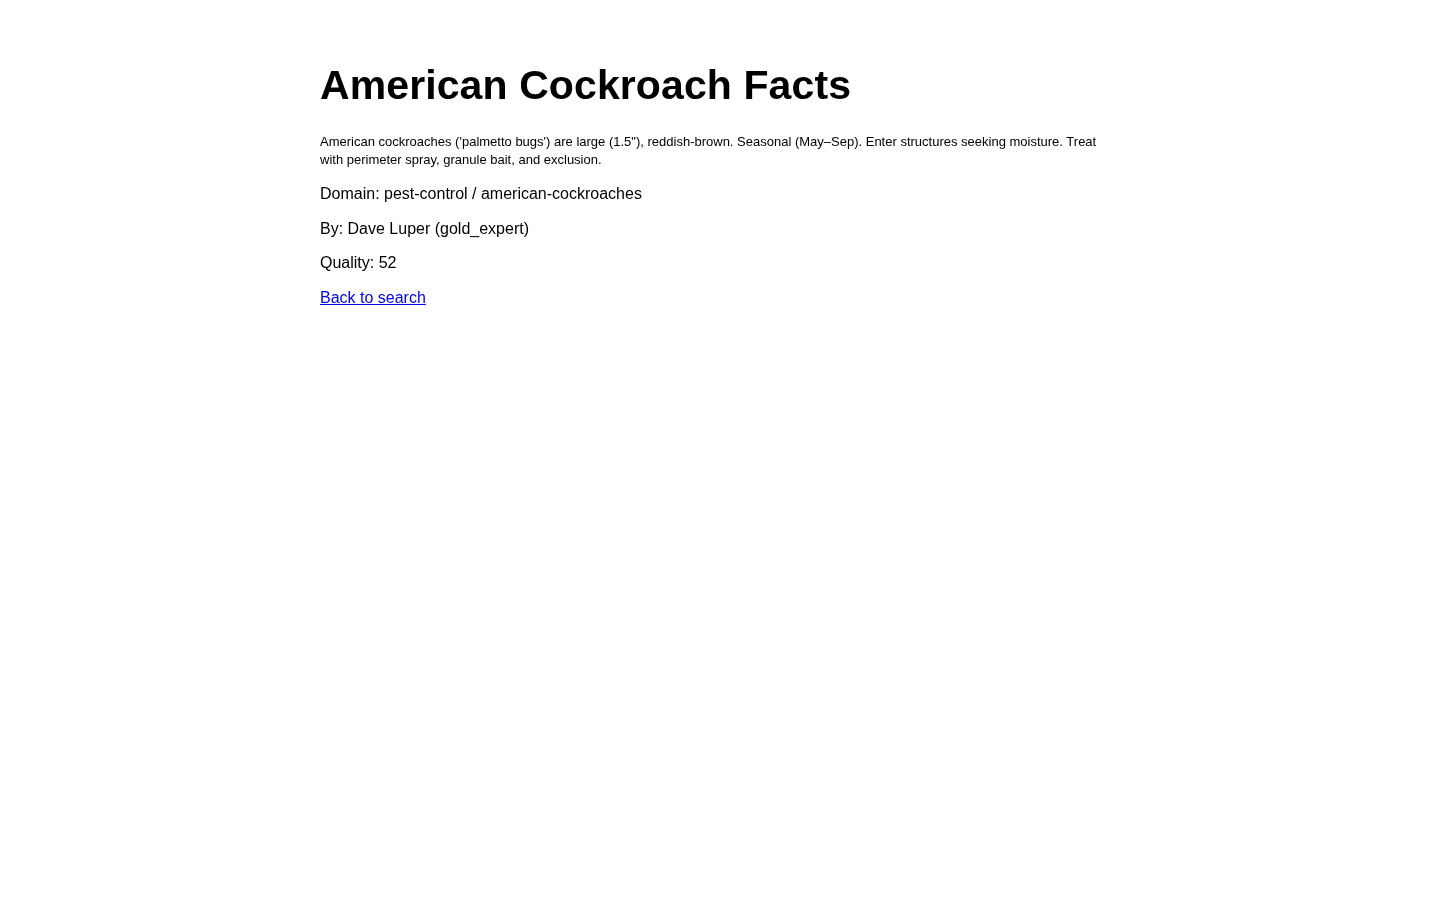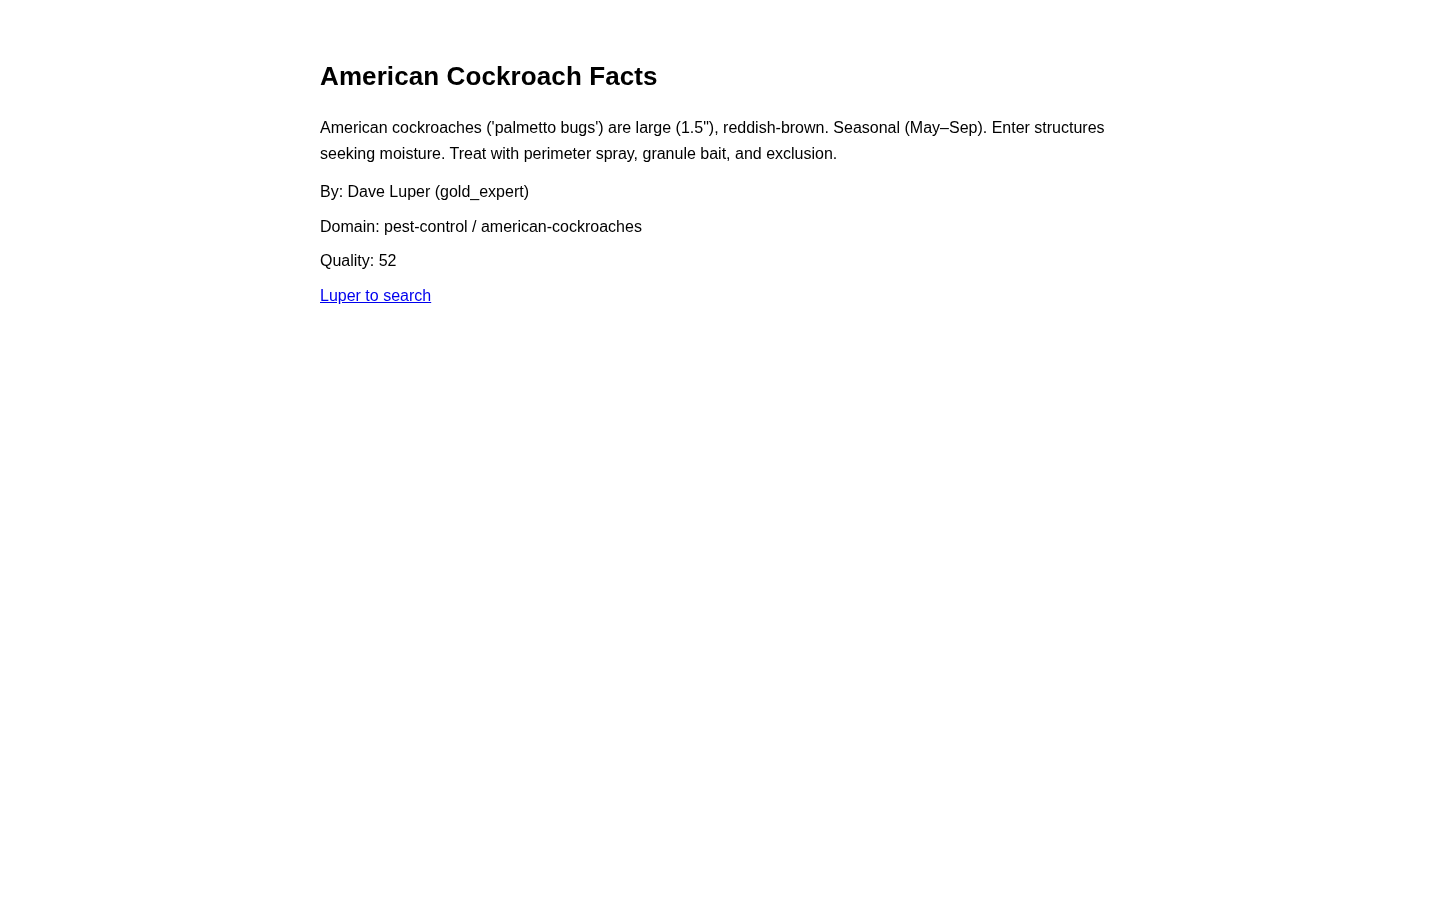--- a/index.html
+++ b/index.html
@@ -13,29 +13,29 @@
     height: 900px;
     font-family: "Liberation Sans", sans-serif;
     color: #000000;
     overflow: hidden;
   }
   .page {
     padding: 40px 320px;
     box-sizing: border-box;
   }
   .page-title {
-    font-size: 26px;
+    font-size: 41px;
     font-weight: bold;
     line-height: 1.2;
     margin: 21px 0 0 0;
     letter-spacing: 0.1px;
   }
   .body-text {
-    font-size: 16px;
-    line-height: 26px;
+    font-size: 13px;
+    line-height: 18px;
     margin: 23px 0 0 0;
     max-width: 786px;
   }
   .meta-line {
     font-size: 16px;
     line-height: 18.5px;
     margin: 16px 0 0 0;
   }
   .back-link-wrap {
     margin: 16px 0 0 0;
@@ -50,23 +50,23 @@
 </style>
 </head>
 <body>
 
 <div class="page">
 
   <h1 class="page-title">American Cockroach Facts</h1>
 
   <p class="body-text">American cockroaches ('palmetto bugs') are large (1.5"), reddish-brown. Seasonal (May–Sep). Enter structures seeking moisture. Treat with perimeter spray, granule bait, and exclusion.</p>
 
+  <p class="meta-line">Domain: pest-control / american-cockroaches</p>
+
   <p class="meta-line">By: Dave Luper (gold_expert)</p>
-
-  <p class="meta-line">Domain: pest-control / american-cockroaches</p>
 
   <p class="meta-line">Quality: 52</p>
 
   <p class="back-link-wrap">
-    <a class="back-link" href="#">Luper to search</a>
+    <a class="back-link" href="#">Back to search</a>
   </p>
 
 </div>
 
 </body></html>

